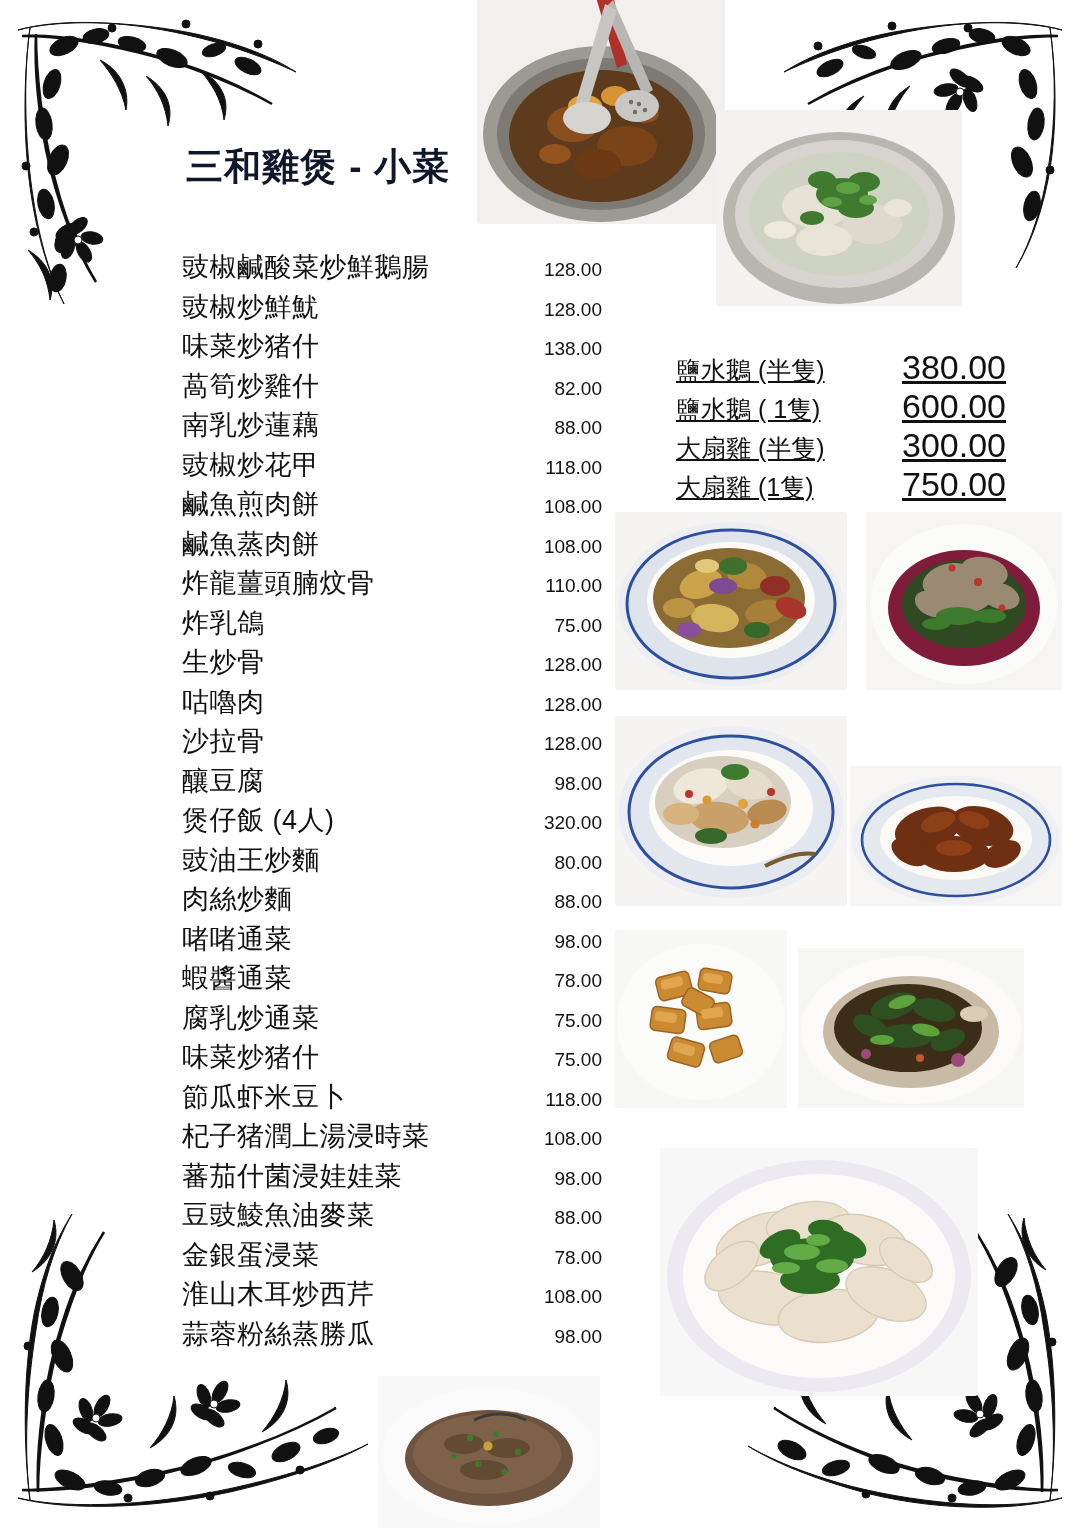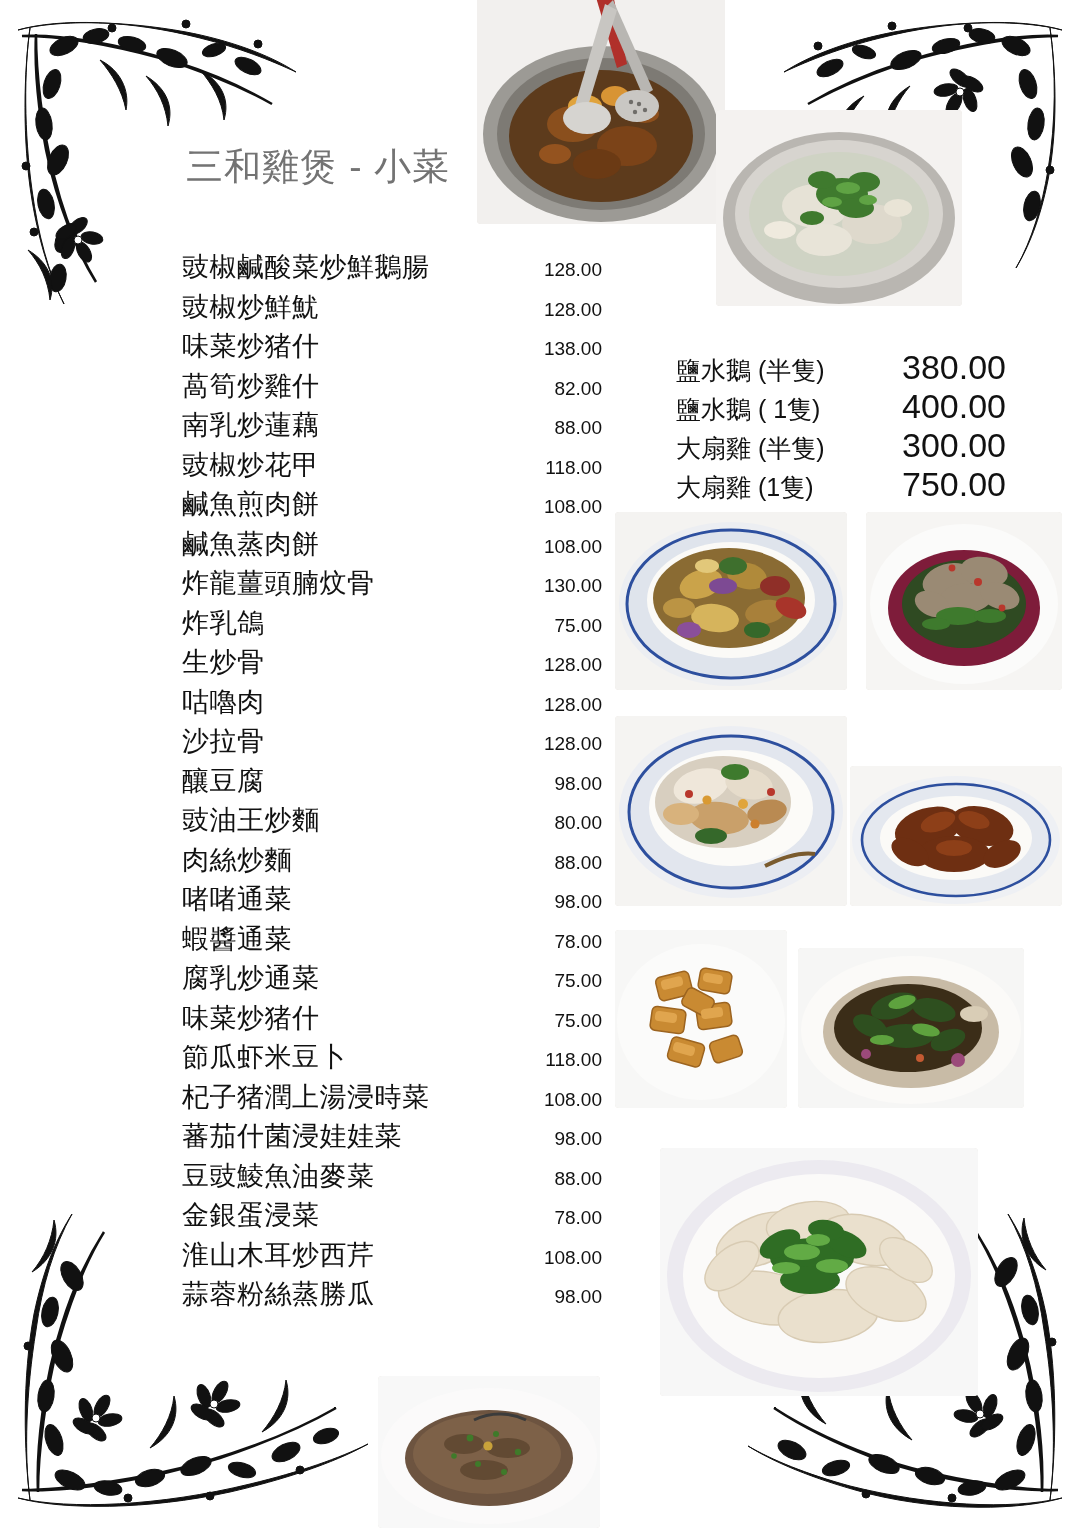--- a/index.html
+++ b/index.html
@@ -27,23 +27,23 @@
   .corner-tr { top: 0; right: 0; }
   .corner-bl { bottom: 0; left: 0; }
   .corner-br { bottom: 0; right: 0; }
 
   
   .title {
     position: absolute;
     left: 186px;
     top: 142px;
     font-size: 37px;
-    font-weight: normal;
+    font-weight: bold;
     letter-spacing: 1px;
-    color: #737373;
+    color: #0f172a;
     white-space: nowrap;
   }
 
   
   .menu-list {
     position: absolute;
     left: 182px;
     top: 248px;
     width: 420px;
   }
@@ -65,20 +65,21 @@
     text-align: right;
     min-width: 110px;
   }
 
   
   .side-list {
     position: absolute;
     left: 676px;
     top: 348px;
     width: 336px;
+    text-decoration: underline;
   }
   .side-row {
     display: flex;
     align-items: baseline;
     justify-content: space-between;
     height: 39px;
     line-height: 39px;
   }
   .side-name {
     font-size: 25px;
@@ -549,41 +550,45 @@
   <div class="menu-row">
       <span class="menu-name">鹹魚煎肉餅</span>
       <span class="menu-price">108.00</span>
     </div>
   <div class="menu-row">
       <span class="menu-name">鹹魚蒸肉餅</span>
       <span class="menu-price">108.00</span>
     </div>
   <div class="menu-row">
       <span class="menu-name">炸龍薑頭腩炆骨</span>
-      <span class="menu-price">130.00</span>
+      <span class="menu-price">110.00</span>
     </div>
   <div class="menu-row">
       <span class="menu-name">炸乳鴿</span>
       <span class="menu-price">75.00</span>
     </div>
   <div class="menu-row">
       <span class="menu-name">生炒骨</span>
       <span class="menu-price">128.00</span>
     </div>
   <div class="menu-row">
       <span class="menu-name">咕嚕肉</span>
       <span class="menu-price">128.00</span>
     </div>
   <div class="menu-row">
       <span class="menu-name">沙拉骨</span>
       <span class="menu-price">128.00</span>
     </div>
   <div class="menu-row">
       <span class="menu-name">釀豆腐</span>
       <span class="menu-price">98.00</span>
+    </div>
+  <div class="menu-row">
+      <span class="menu-name">煲仔飯 (4人)</span>
+      <span class="menu-price">320.00</span>
     </div>
   <div class="menu-row">
       <span class="menu-name">豉油王炒麵</span>
       <span class="menu-price">80.00</span>
     </div>
   <div class="menu-row">
       <span class="menu-name">肉絲炒麵</span>
       <span class="menu-price">88.00</span>
     </div>
   <div class="menu-row">
@@ -632,21 +637,21 @@
     </div>
 </div>
 
 <div class="side-list">
   <div class="side-row">
       <span class="side-name">鹽水鵝 (半隻)</span>
       <span class="side-price">380.00</span>
     </div>
   <div class="side-row">
       <span class="side-name">鹽水鵝 ( 1隻)</span>
-      <span class="side-price">400.00</span>
+      <span class="side-price">600.00</span>
     </div>
   <div class="side-row">
       <span class="side-name">大扇雞 (半隻)</span>
       <span class="side-price">300.00</span>
     </div>
   <div class="side-row">
       <span class="side-name">大扇雞 (1隻)</span>
       <span class="side-price">750.00</span>
     </div>
 </div>

